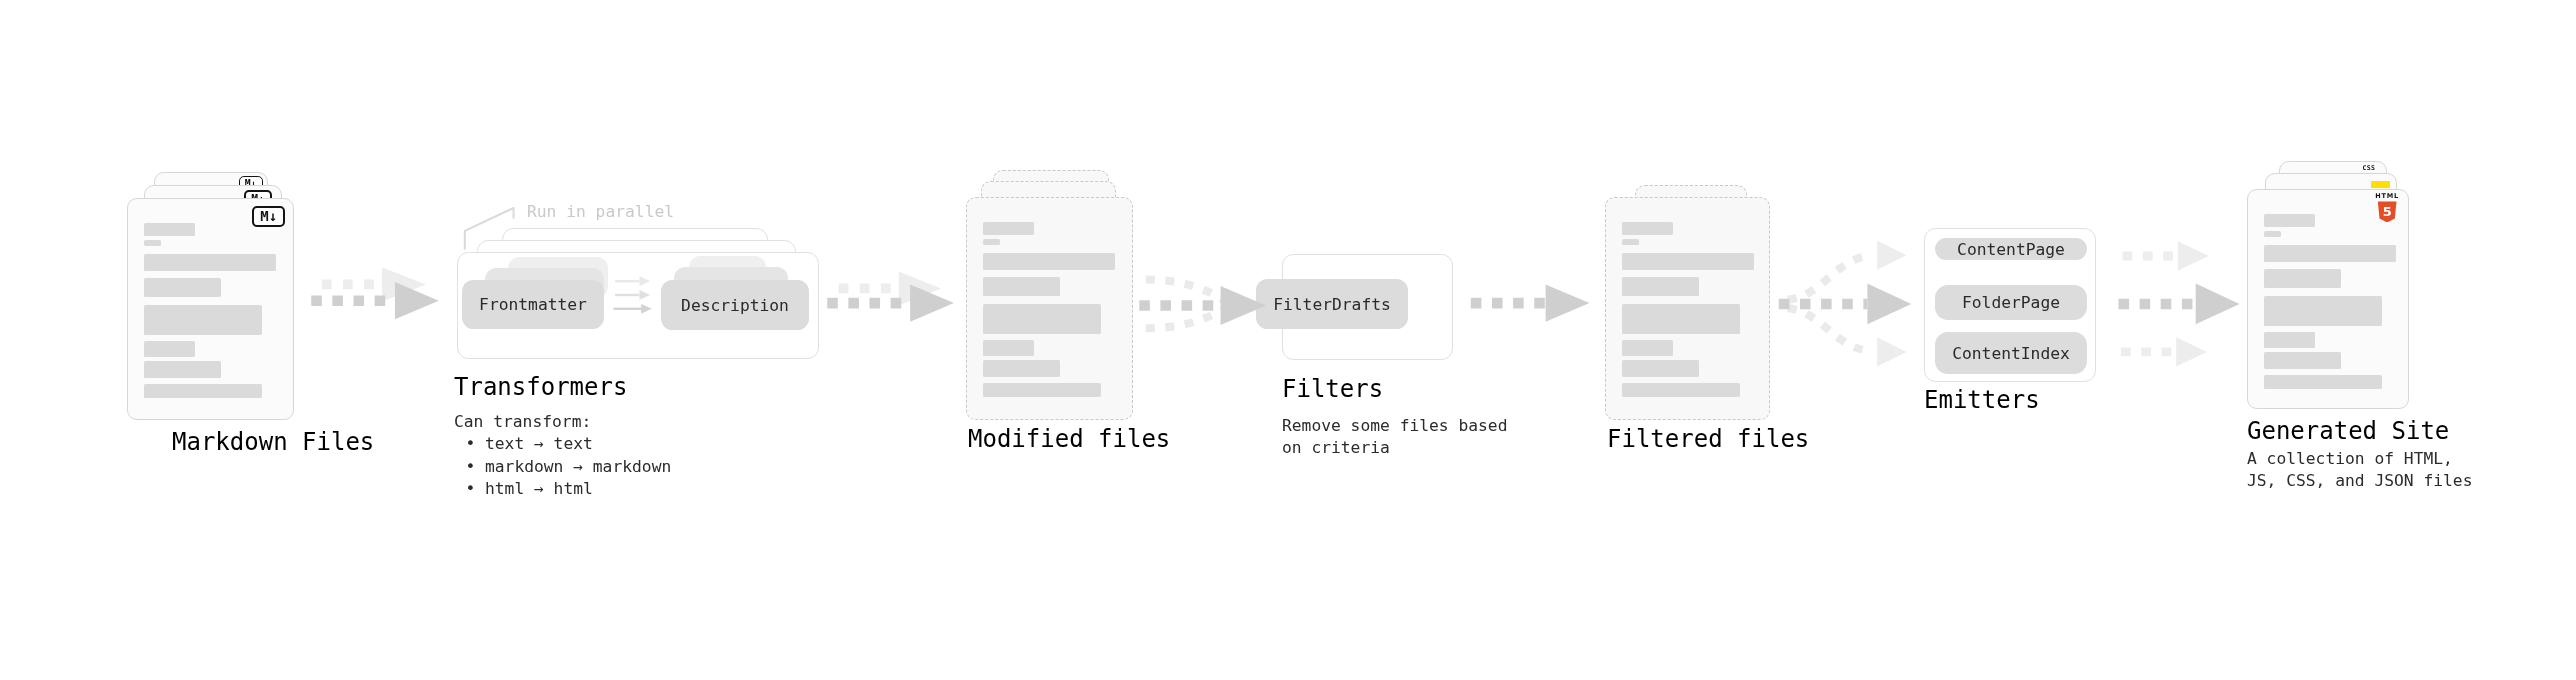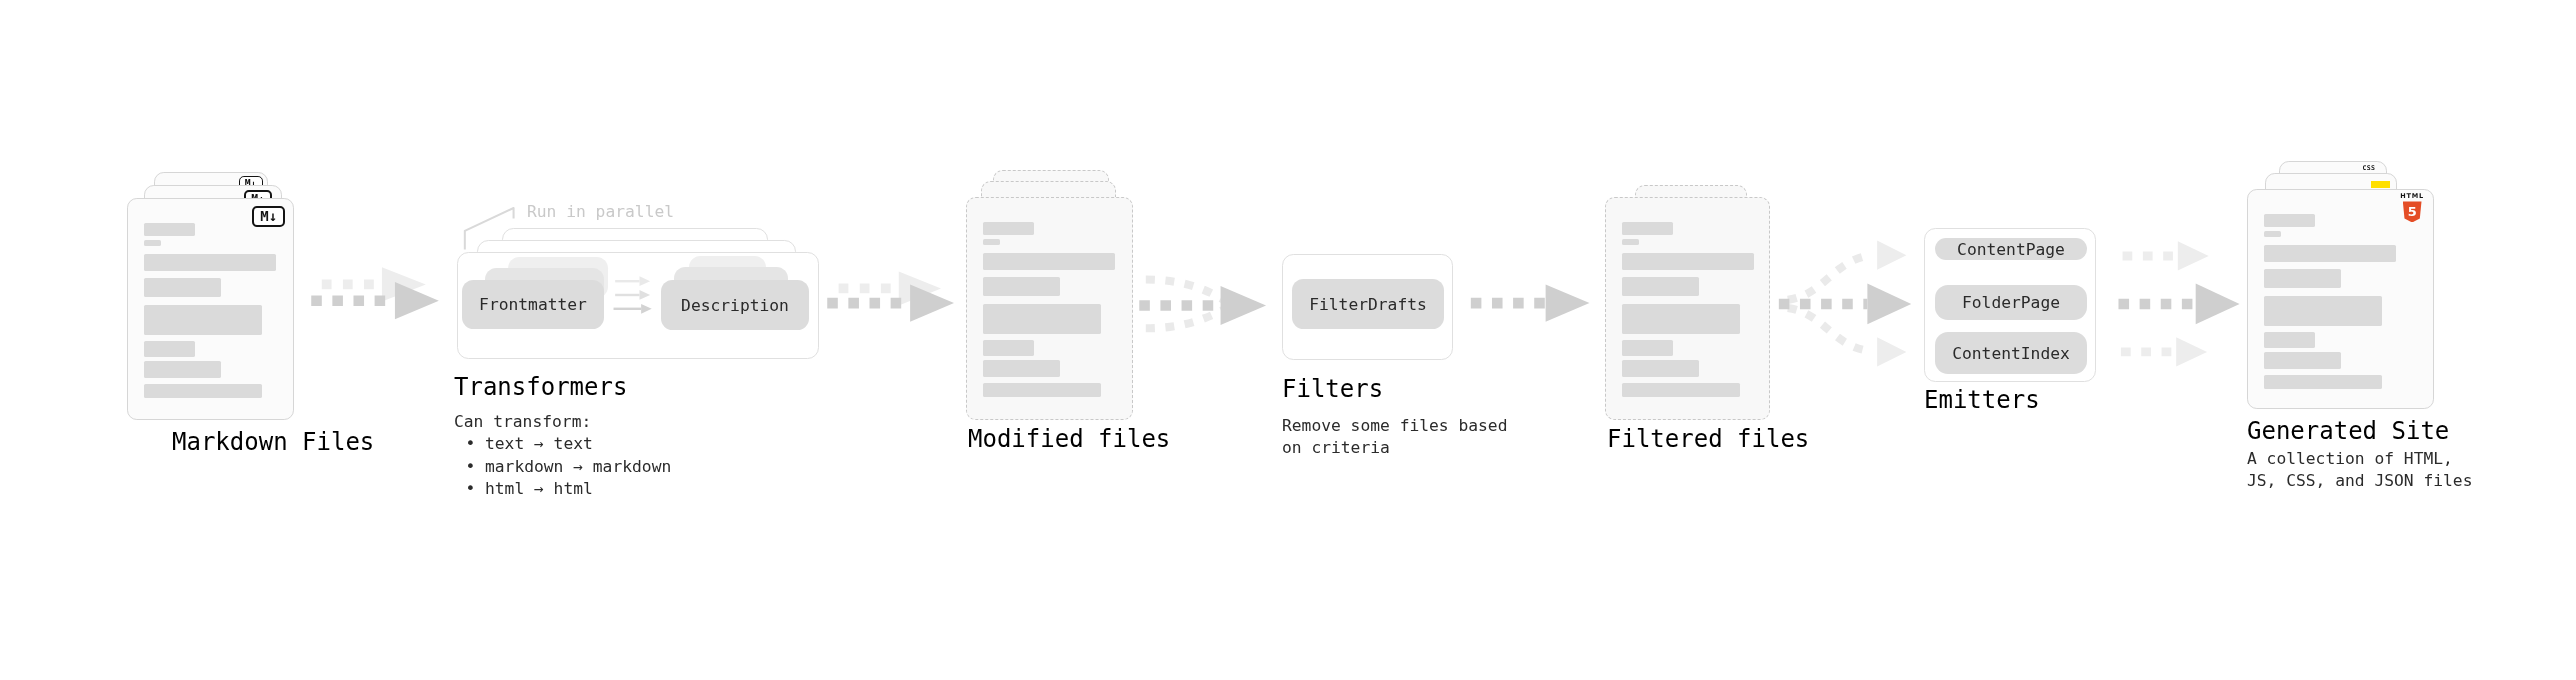--- a/index.html
+++ b/index.html
@@ -121,21 +121,21 @@
         <div class="bar b4"></div>
       <div class="bar b5"></div>
         <div class="bar b6"></div>
         <div class="bar b7"></div>
         <div class="bar b8"></div>
     </div>
   </div>
   <div class="stage-title" style="left:968px;top:427px;">Modified files</div>
 
   <div class="frame" style="left:1282px;top:254px;width:171px;height:106px;"></div>
-  <div class="pill" style="left:1292px;top:279px;width:152px;height:50px;">FilterDrafts</div>
+  <div class="pill" style="left:1256px;top:279px;width:152px;height:50px;">FilterDrafts</div>
   <div class="stage-title" style="left:1282px;top:377px;">Filters</div>
   <div class="stage-sub" style="left:1282px;top:415px;">
     <span>Remove some files based</span>
     <span>on criteria</span>
   </div>
 
   <div class="doc dashed" style="left:1635px;top:185px;width:112px;height:65px;"></div>
   <div class="doc dashed" style="left:1605px;top:197px;width:165px;height:223px;">
     <div class="bars">
       <div class="bar b1"></div>
@@ -158,21 +158,21 @@
 
   <div class="doc" style="left:2279px;top:161px;width:108px;height:65px;">
     <div class="css-badge">
       <span class="css-txt">CSS</span>
       <span class="css-bar"></span>
     </div>
   </div>
   <div class="doc" style="left:2265px;top:173px;width:132px;height:73px;">
     <div class="js-badge"></div>
   </div>
-  <div class="doc" style="left:2247px;top:189px;width:187px;height:220px;padding-left:44px;">
+  <div class="doc" style="left:2247px;top:189px;width:162px;height:220px;padding-left:44px;">
     <div class="html5-logo">
       <span class="h5-word">HTML</span>
       <span class="h5-shield">
           <span>5</span>
         </span>
     </div>
     <div class="bars">
       <div class="bar b1"></div>
         <div class="bar b2"></div>
         <div class="bar b3"></div>

